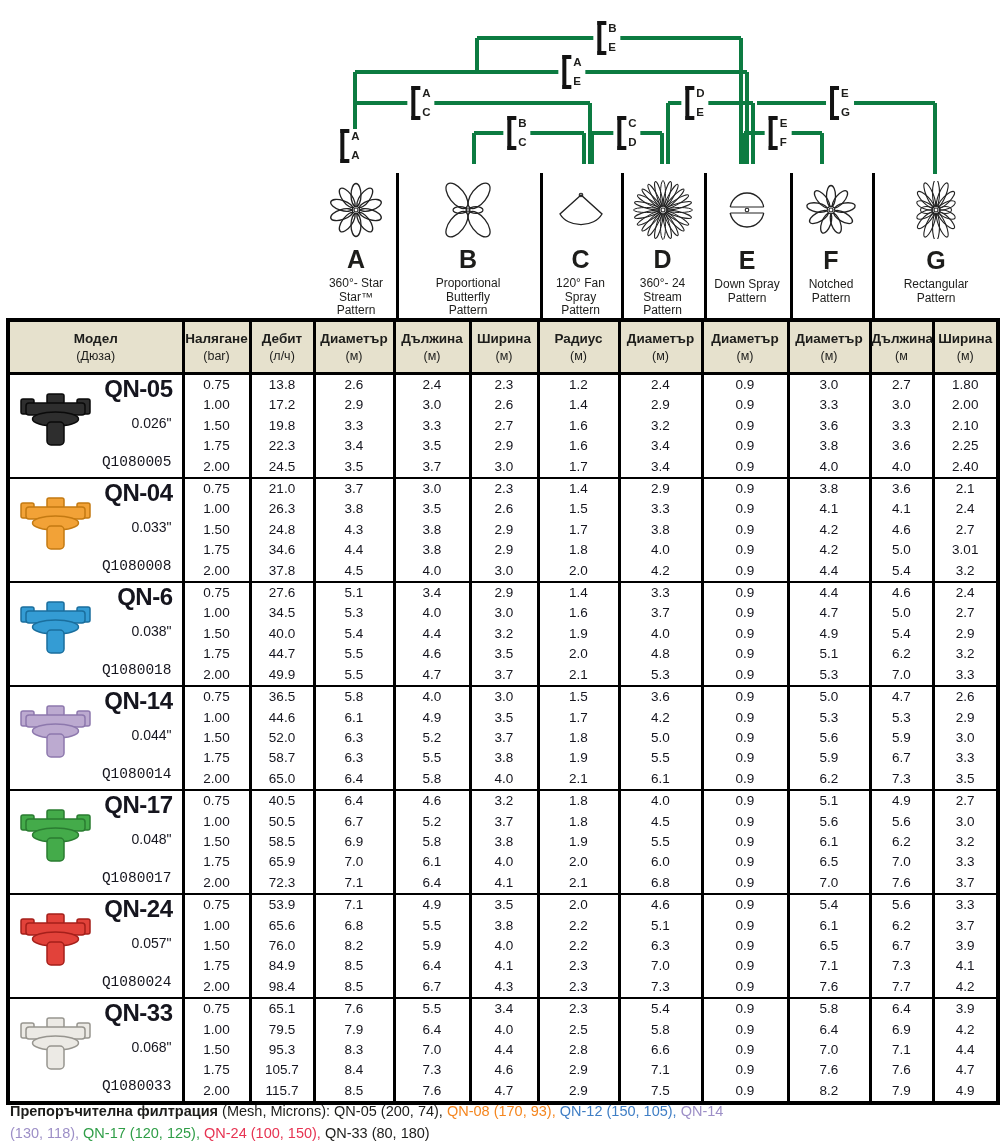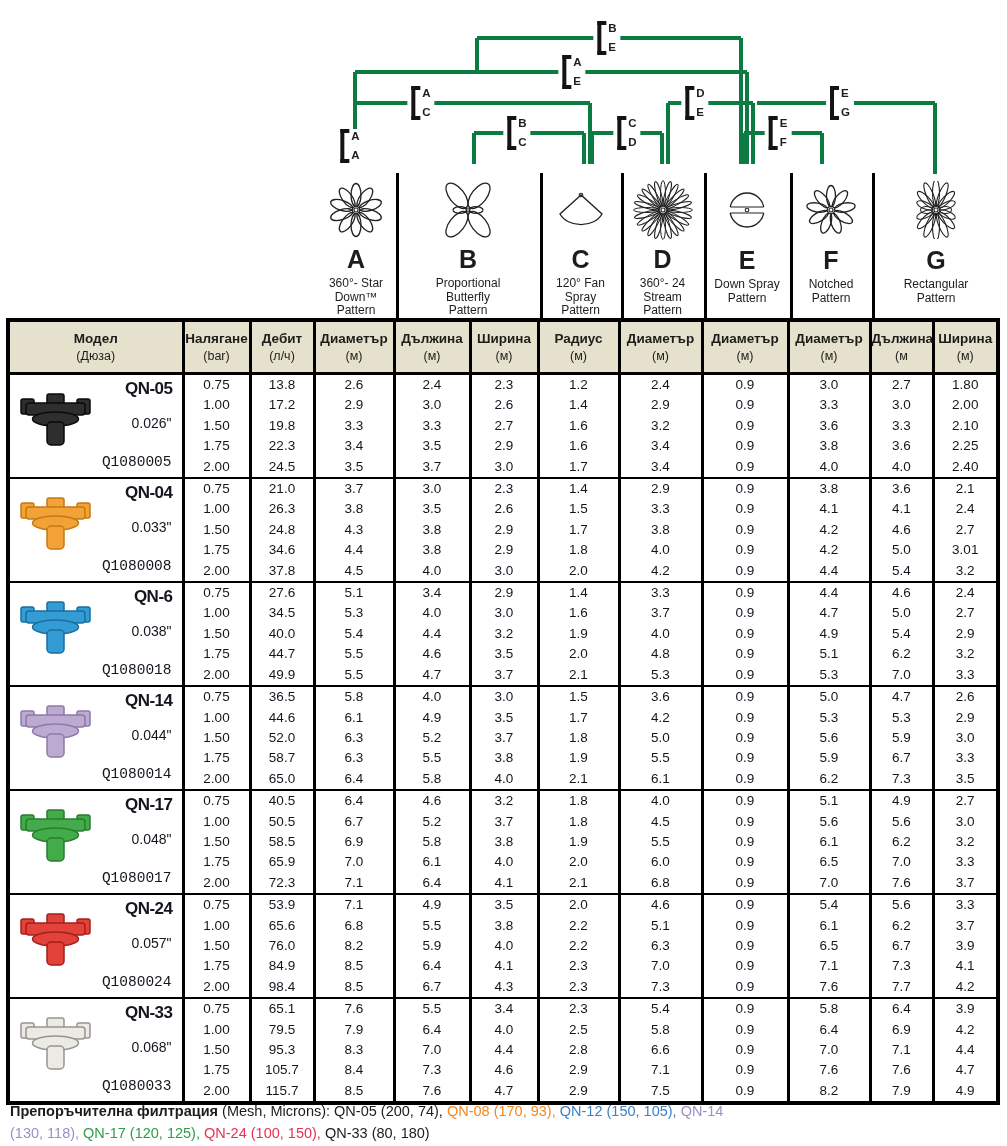--- a/index.html
+++ b/index.html
@@ -23,21 +23,21 @@
   
   #spec-table{position:absolute;left:6px;top:318px;width:990px;border-collapse:collapse;table-layout:fixed;border:4px solid #000;}
   #spec-table th,#spec-table td{border-left:3px solid #000;padding:0;font-family:"Liberation Sans",sans-serif;}
   #spec-table th{background:#e6e1cd;border-bottom:3px solid #000;height:50px;vertical-align:middle;}
   .hname{font-size:13.5px;font-weight:bold;line-height:1.35;}
   .hunit{font-size:12.5px;font-weight:normal;line-height:1.2;}
   #spec-table td{font-size:13.5px;text-align:center;height:20.4px;line-height:20.4px;color:#15151e;}
   tr.grp-top td{border-top:2.5px solid #000;}
   td.model-cell{text-align:left;vertical-align:top;}
   .model-inner{position:relative;height:100%;width:100%;}
-  .mname{position:absolute;top:4px;right:9px;font-size:17px;font-weight:bold;letter-spacing:-0.5px;}
+  .mname{position:absolute;top:4px;right:9px;font-size:24px;font-weight:bold;letter-spacing:-0.5px;}
   .msize{position:absolute;top:38px;right:10px;font-size:14px;}
   .mpart{position:absolute;bottom:5px;right:10px;font-size:14.5px;font-family:Liberation Mono, monospace;}
   .nozzle{position:absolute;left:10px;top:17px;}
 
   
   #footnote{position:absolute;left:10px;top:1100px;width:970px;font-size:14.5px;line-height:22px;}
 </style>
 </head>
 <body>
 
@@ -168,21 +168,21 @@
             </g>
             <g transform="rotate(324)">
               <ellipse cx="0" cy="-15" rx="5" ry="11.5" fill="none" stroke="#222" stroke-width="1.3"></ellipse>
             </g>
             <circle r="2" fill="none" stroke="#222" stroke-width="1.2"></circle>
           </svg>
         </div>
         <div class="pletter">A</div>
         <div class="pcap">
           <div>360°- Star</div>
-          <div>Down™</div>
+          <div>Star™</div>
           <div>Pattern</div>
         </div>
       </div>
       <div class="pcell" style="left: 396px; width: 144px;">
         <div class="picon">
           <svg width="78" height="62" viewBox="-39 -31 78 62">
             <g transform="rotate(38)">
               <ellipse cx="0" cy="-18" rx="7.5" ry="15" fill="none" stroke="#222" stroke-width="1.3"></ellipse>
             </g>
             <g transform="rotate(142)">

